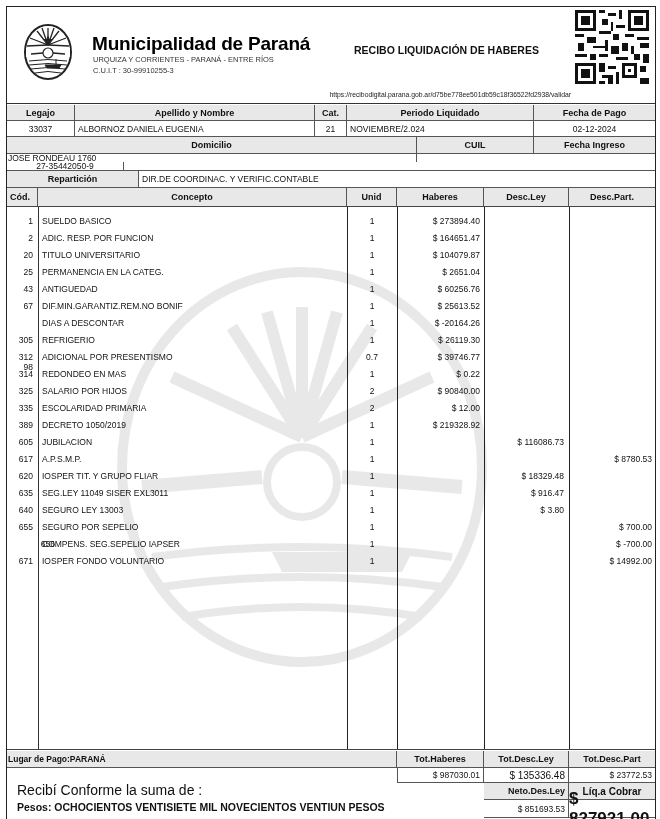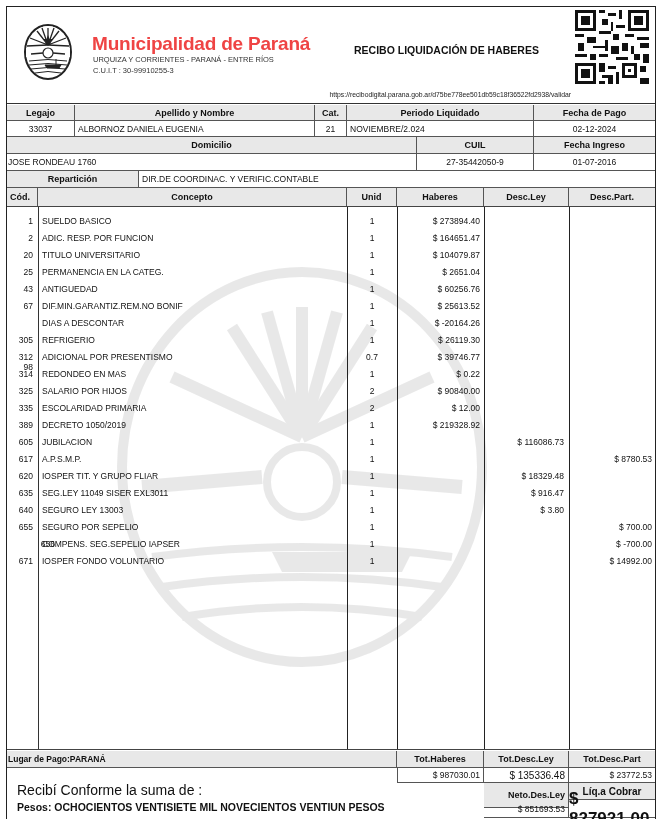--- a/index.html
+++ b/index.html
@@ -4,21 +4,21 @@
 <style>
   * { box-sizing: border-box; margin: 0; padding: 0; }
   html, body { width: 660px; height: 819px; background: #ffffff; overflow: hidden; }
   body { font-family: "Liberation Sans", sans-serif; color: #111; position: relative; font-size: 9px; }
 
   .page { position: absolute; left: 6px; top: 6px; width: 650px; height: 813px; border: 1.5px solid #222; border-bottom: none; }
 
   
   .header { position: absolute; left: 0; top: 0; width: 100%; height: 97px; border-bottom: 1.5px solid #333; }
   .logo { position: absolute; left: 16px; top: 16px; width: 50px; height: 58px; }
-  .muni-name { position: absolute; left: 85px; top: 26px; font-size: 19px; font-weight: bold; color: #ef4444; letter-spacing: -0.2px; }
+  .muni-name { position: absolute; left: 85px; top: 26px; font-size: 19px; font-weight: bold; color: #000000; letter-spacing: -0.2px; }
   .muni-addr { position: absolute; left: 86px; top: 48px; font-size: 7.5px; color: #333; }
   .muni-cuit { position: absolute; left: 86px; top: 59px; font-size: 7.5px; color: #333; }
   .doc-title { position: absolute; left: 347px; top: 37px; font-size: 10.5px; font-weight: bold; color: #111; }
   .qr { position: absolute; left: 568px; top: 3px; width: 74px; height: 74px; }
   .url { position: absolute; right: 84px; top: 84px; font-size: 6.8px; color: #222; }
 
   
   .row { position: absolute; left: 0; width: 100%; display: flex; border-bottom: 1px solid #555; }
   .cell { border-right: 1px solid #555; display: flex; align-items: center; padding: 0 3px; font-size: 8.5px; white-space: nowrap; overflow: hidden; }
   .cell:last-child { border-right: none; }
@@ -133,21 +133,21 @@
     <div class="cell left" style="width:240px">ALBORNOZ DANIELA EUGENIA</div>
     <div class="cell center" style="width:32px">21</div>
     <div class="cell left" style="width:187px">NOVIEMBRE/2.024</div>
     <div class="cell center" style="flex:1">02-12-2024</div>
   </div>
   <div class="row" style="top:130px;height:17px;">
     <div class="cell hdr" style="width:410px">Domicilio</div>
     <div class="cell hdr" style="width:117px">CUIL</div>
     <div class="cell hdr" style="flex:1">Fecha Ingreso</div>
   </div>
-  <div class="row" style="top:147px;height:17px;">
+  <div class="row" style="top:147px;height:17px;flex-direction:column;">
     <div class="cell left" style="width:410px;padding-left:1px">JOSE RONDEAU 1760</div>
     <div class="cell center" style="width:117px">27-35442050-9</div>
     <div class="cell center" style="flex:1">01-07-2016</div>
   </div>
   <div class="row" style="top:164px;height:17px;">
     <div class="cell hdr" style="width:132px">Repartición</div>
     <div class="cell left" style="flex:1">DIR.DE COORDINAC. Y VERIFIC.CONTABLE</div>
   </div>
   <div class="row" style="top:181px;height:19px;border-bottom:1.5px solid #444;">
     <div class="cell hdr" style="width:31px;justify-content:flex-start">Cód.</div>
@@ -357,18 +357,18 @@
       <div class="cell" style="width:390px;border-right:1px solid #555;font-weight:bold;padding-left:1px">Lugar de Pago:PARANÁ</div>
       <div class="cell hdr" style="width:87px">Tot.Haberes</div>
       <div class="cell hdr" style="width:85px">Tot.Desc.Ley</div>
       <div class="cell hdr" style="flex:1">Tot.Desc.Part</div>
     </div>
     <div style="position:absolute;left:10px;top:31px;font-size:14px;">Recibí Conforme la suma de :</div>
     <div style="position:absolute;left:10px;top:50px;font-size:10.5px;font-weight:bold;">Pesos: OCHOCIENTOS VENTISIETE MIL NOVECIENTOS VENTIUN  PESOS</div>
     <div style="position:absolute;left:390px;top:17px;width:87px;height:15px;border:1px solid #555;border-top:none;display:flex;align-items:center;justify-content:flex-end;padding-right:3px;font-size:8.5px">$ 987030.01</div>
     <div style="position:absolute;left:477px;top:17px;width:85px;height:15px;border-bottom:1px solid #555;border-right:1px solid #555;display:flex;align-items:center;justify-content:flex-end;padding-right:3px;font-size:10px">$ 135336.48</div>
     <div style="position:absolute;left:562px;top:17px;width:86px;height:15px;border-bottom:1px solid #555;display:flex;align-items:center;justify-content:flex-end;padding-right:3px;font-size:8.5px">$ 23772.53</div>
-    <div style="position:absolute;left:477px;top:32px;width:85px;height:25px;background:#e8e8e8;border-bottom:1px solid #555;border-right:1px solid #555;display:flex;align-items:center;justify-content:flex-end;padding-right:3px;font-weight:bold;font-size:9px">Neto.Des.Ley</div>
+    <div style="position:absolute;left:477px;top:32px;width:85px;height:17px;background:#e8e8e8;border-bottom:1px solid #555;border-right:1px solid #555;display:flex;align-items:center;justify-content:flex-end;padding-right:3px;font-weight:bold;font-size:9px">Neto.Des.Ley</div>
     <div style="position:absolute;left:562px;top:32px;width:86px;height:17px;background:#e8e8e8;border-bottom:1px solid #555;display:flex;align-items:center;justify-content:center;font-weight:bold;font-size:10px">Líq.a Cobrar</div>
     <div style="position:absolute;left:477px;top:49px;width:85px;height:18px;border-bottom:1px solid #555;border-right:1px solid #555;display:flex;align-items:center;justify-content:flex-end;padding-right:3px;font-size:8.5px">$ 851693.53</div>
     <div style="position:absolute;left:562px;top:49px;width:86px;height:18px;border-bottom:1px solid #555;display:flex;align-items:center;justify-content:flex-end;padding-right:3px;font-weight:bold;font-size:17px">$ 827921.00</div>
   </div>
 </div>
 
 </body></html>

